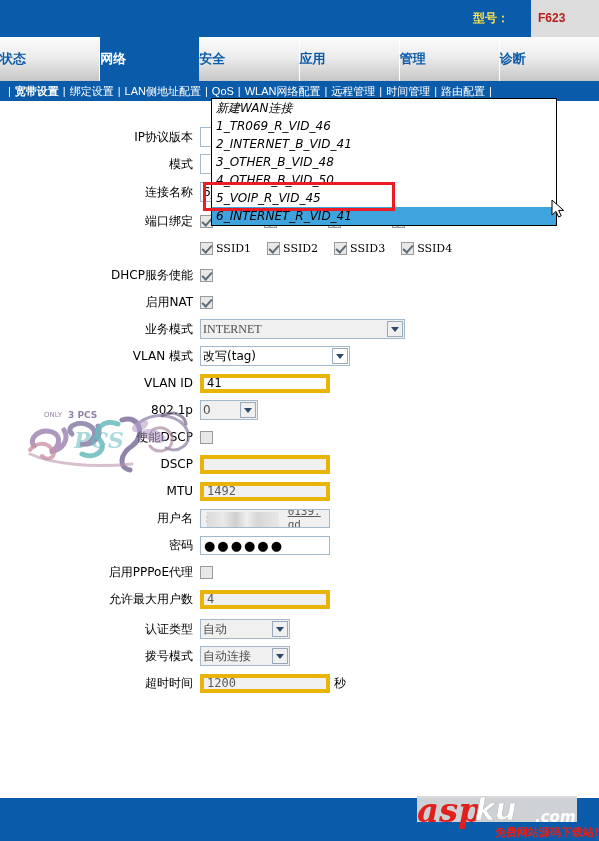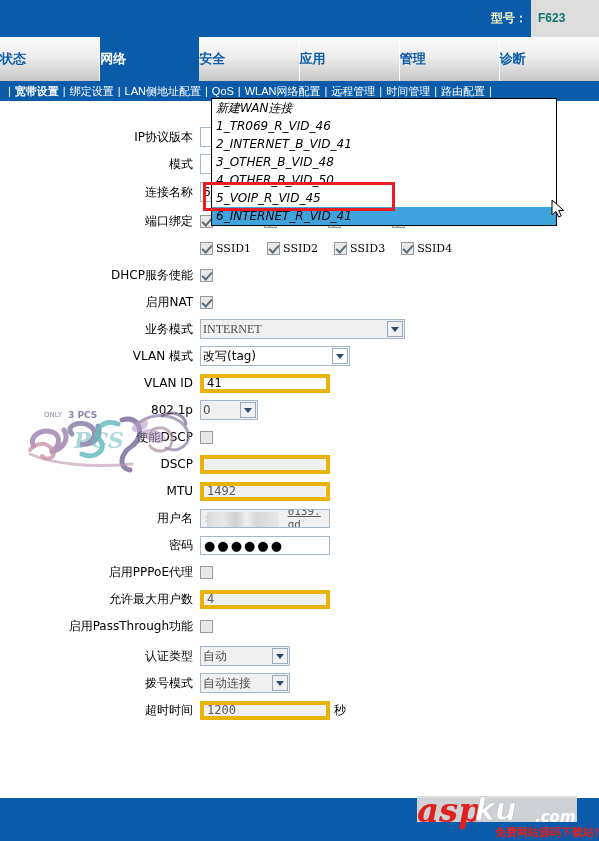--- a/index.html
+++ b/index.html
@@ -35,32 +35,32 @@
     background: #dcdcdc;
   }
   .model-wrap {
     position: absolute;
     right: 0; top: 0;
     height: 37px;
     display: flex;
     align-items: center;
   }
   .model-label {
-    color: #fef9c3;
+    color: #fde047;
     font-size: 12px;
     font-weight: bold;
-    padding-right: 4px;
+    padding-right: 22px;
     letter-spacing: 0px;
   }
   .model-value {
     width: 68px;
     height: 37px;
     line-height: 37px;
     background: #dcdcdc;
-    color: #0f766e;
+    color: #b91c1c;
     font-size: 12px;
     font-weight: bold;
     text-align: left;
     padding-left: 7px;
     box-sizing: border-box;
   }
 
   
   .tabs {
     position: absolute;
@@ -598,26 +598,20 @@
         </div>
       </div>
 
       <div class="row">
         <div class="lbl">允许最大用户数</div>
         <div class="fld">
           <input class="txt" style="width: 130px;" value="4">
         </div>
       </div>
 
-      <div class="row">
-        <div class="lbl">启用PassThrough功能</div>
-        <div class="fld">
-          <span class="cb"></span>
-        </div>
-      </div>
 
       <div class="row" style="margin-top:8px;">
         <div class="lbl">认证类型</div>
         <div class="fld">
           <div class="selwrap">
             <select class="sel" style="width:90px;">
               <option>自动</option>
             </select>
             <span class="arrow"></span>
           </div>

